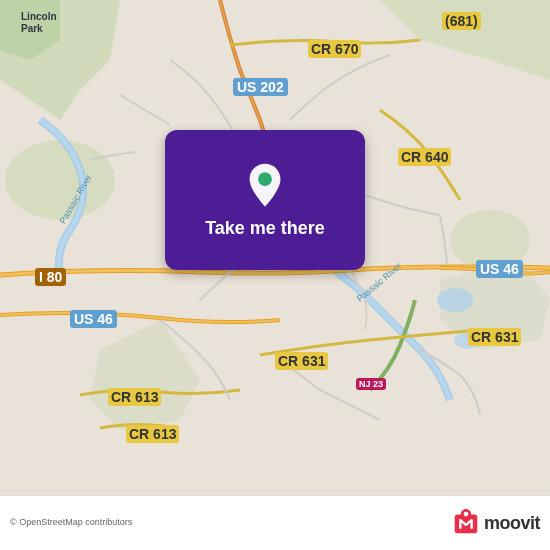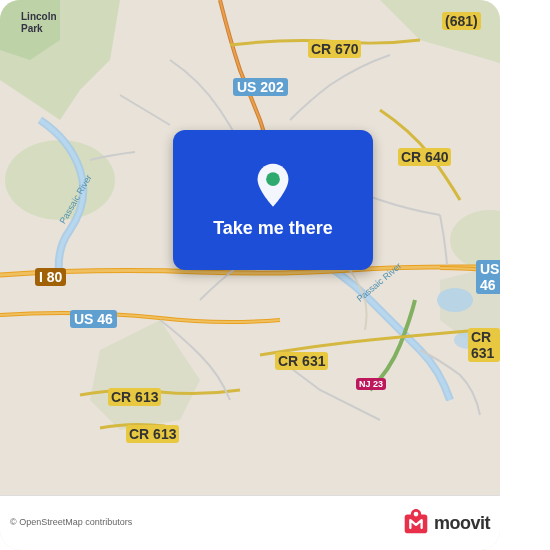--- a/index.html
+++ b/index.html
@@ -1,41 +1,40 @@
 <!DOCTYPE html>
 <html><head>
   <meta charset="utf-8">
   <style>
     * { margin: 0; padding: 0; box-sizing: border-box; }
     body { width: 550px; height: 550px; overflow: hidden; font-family: Arial, sans-serif; }
 
     #map-container {
-      width: 500px;
+      width: 550px;
       height: 550px;
       position: relative;
       overflow: hidden;
-      border-radius: 20px;
     }
 
     
     #map-svg {
       position: absolute;
       top: 0; left: 0;
       width: 100%;
       height: 100%;
     }
 
     
     #take-me-there-card {
       position: absolute;
       top: 130px;
-      left: 173px;
+      left: 165px;
       width: 200px;
       height: 140px;
-      background-color: #1d4ed8;
+      background-color: #4c1d95;
       border-radius: 12px;
       display: flex;
       flex-direction: column;
       align-items: center;
       justify-content: center;
       cursor: pointer;
       box-shadow: 0 4px 12px rgba(0,0,0,0.3);
     }
 
     #location-pin-icon {

